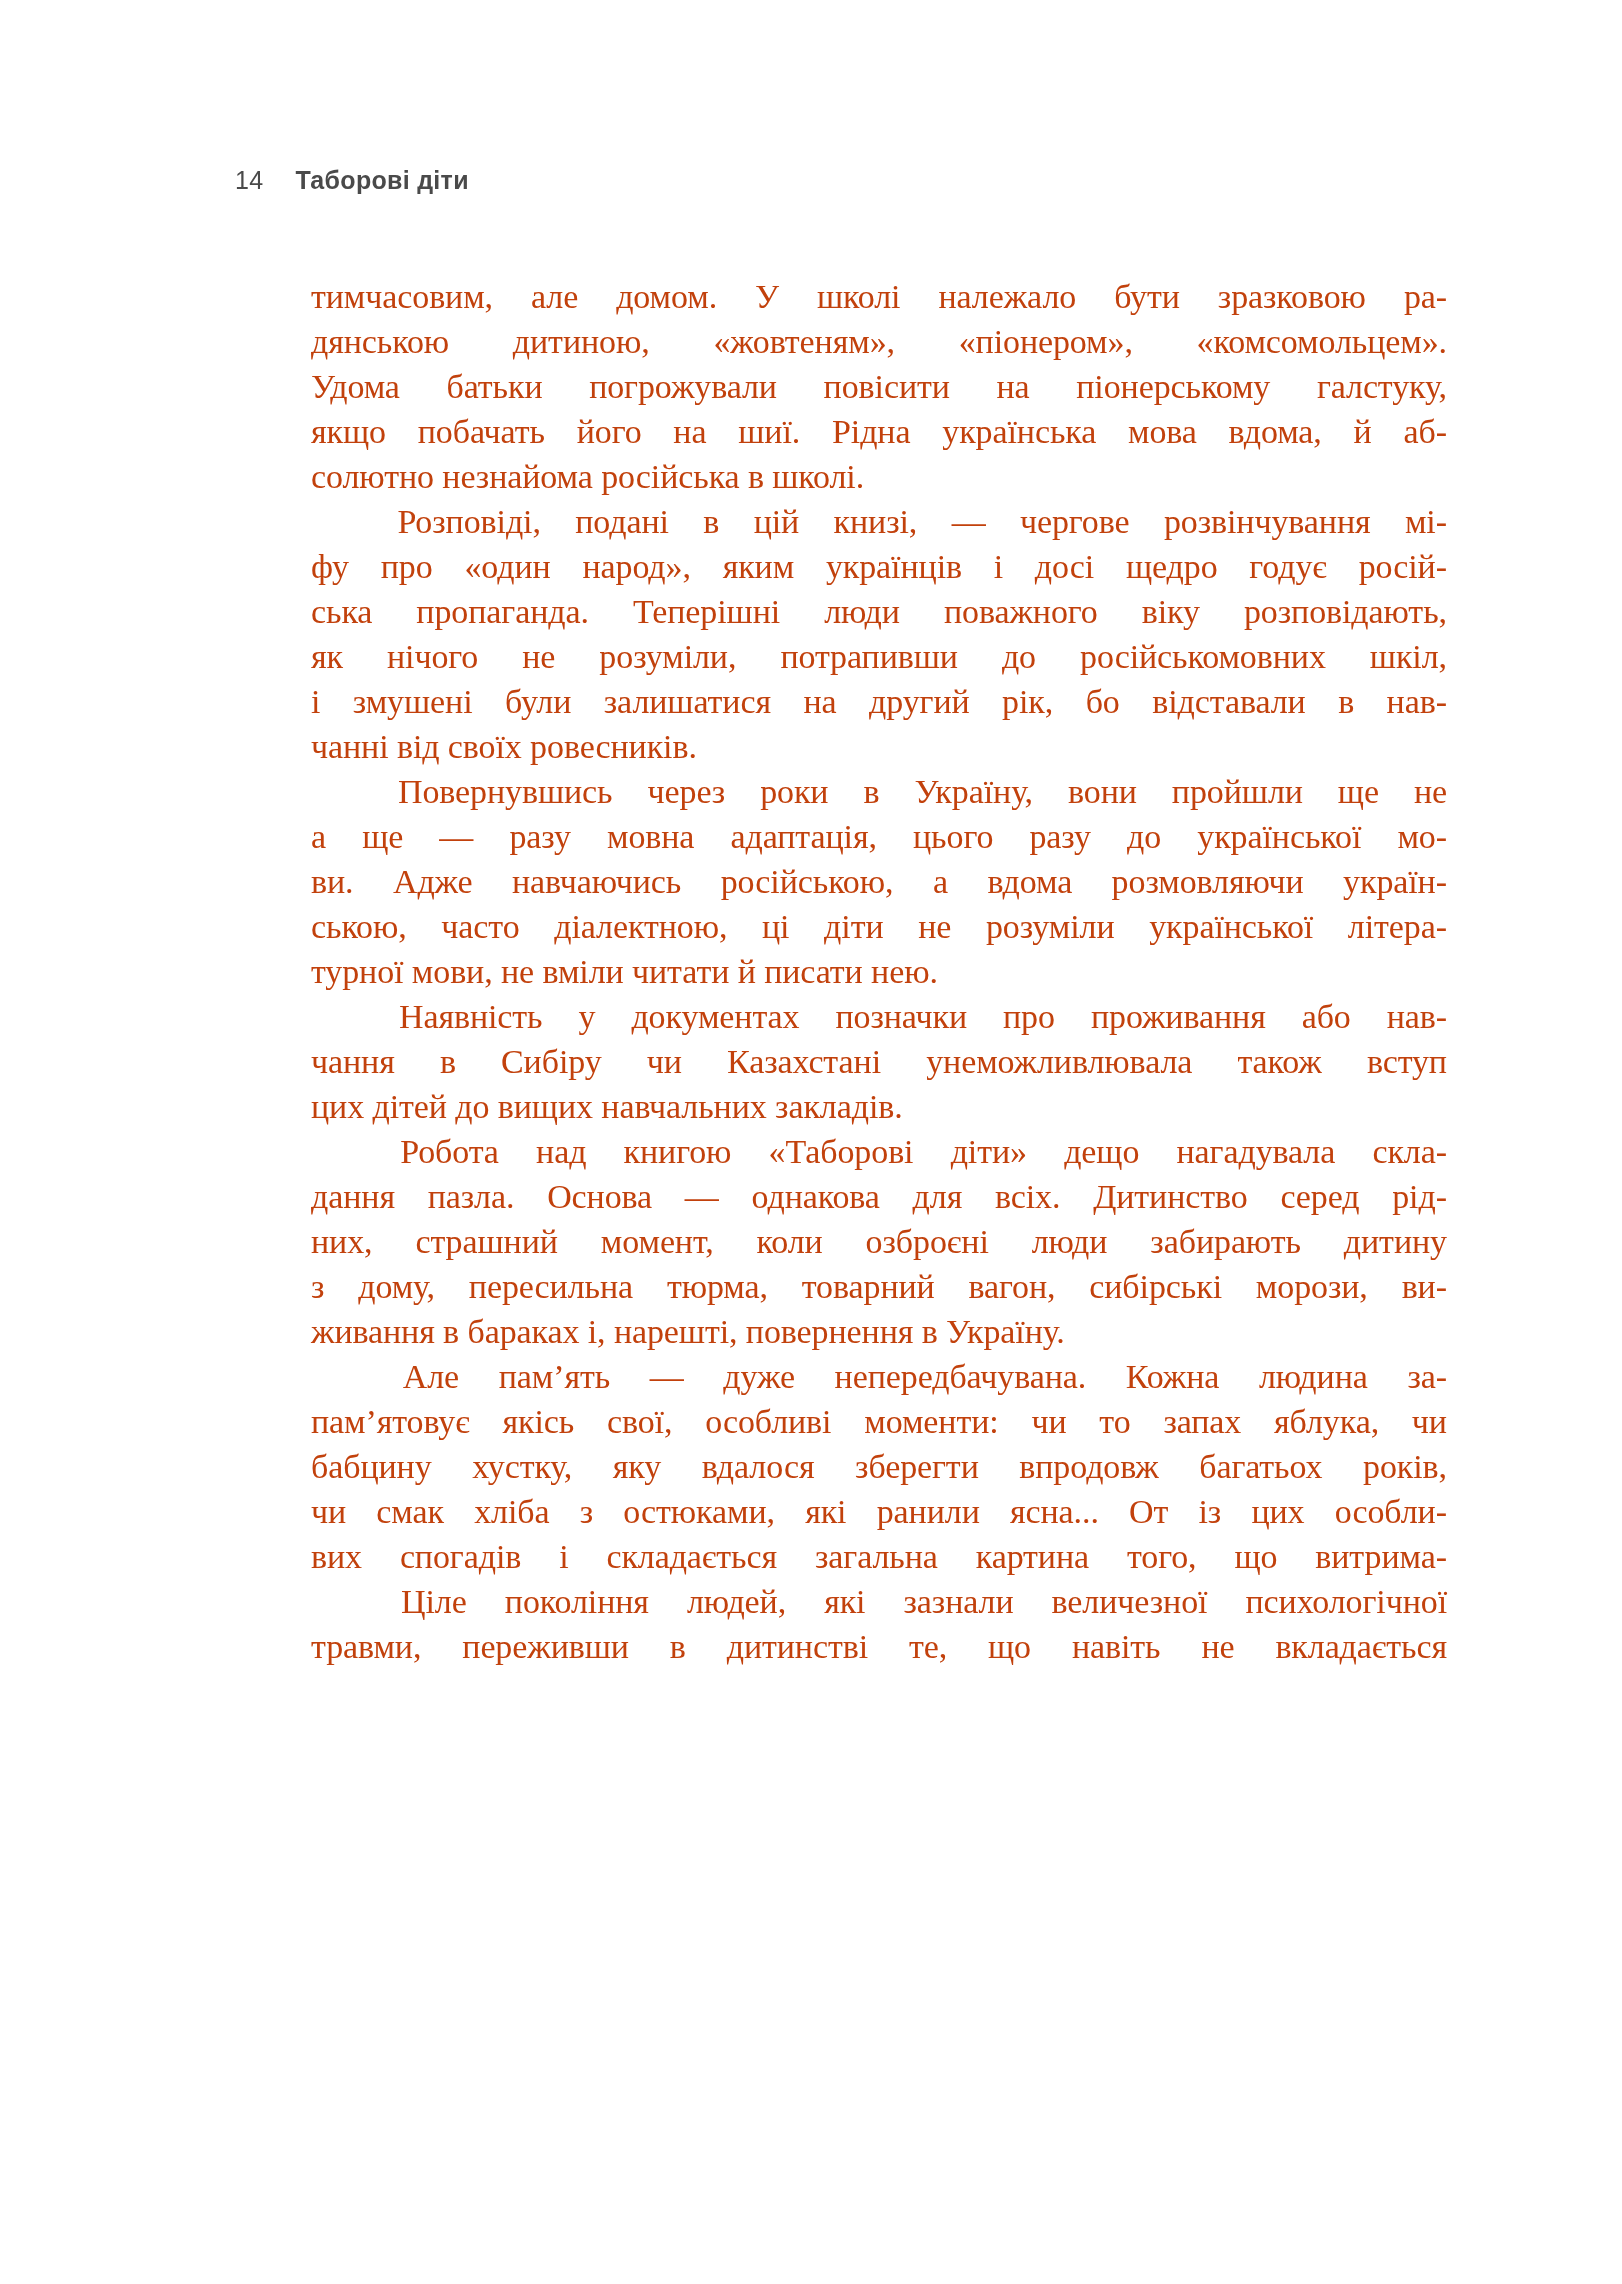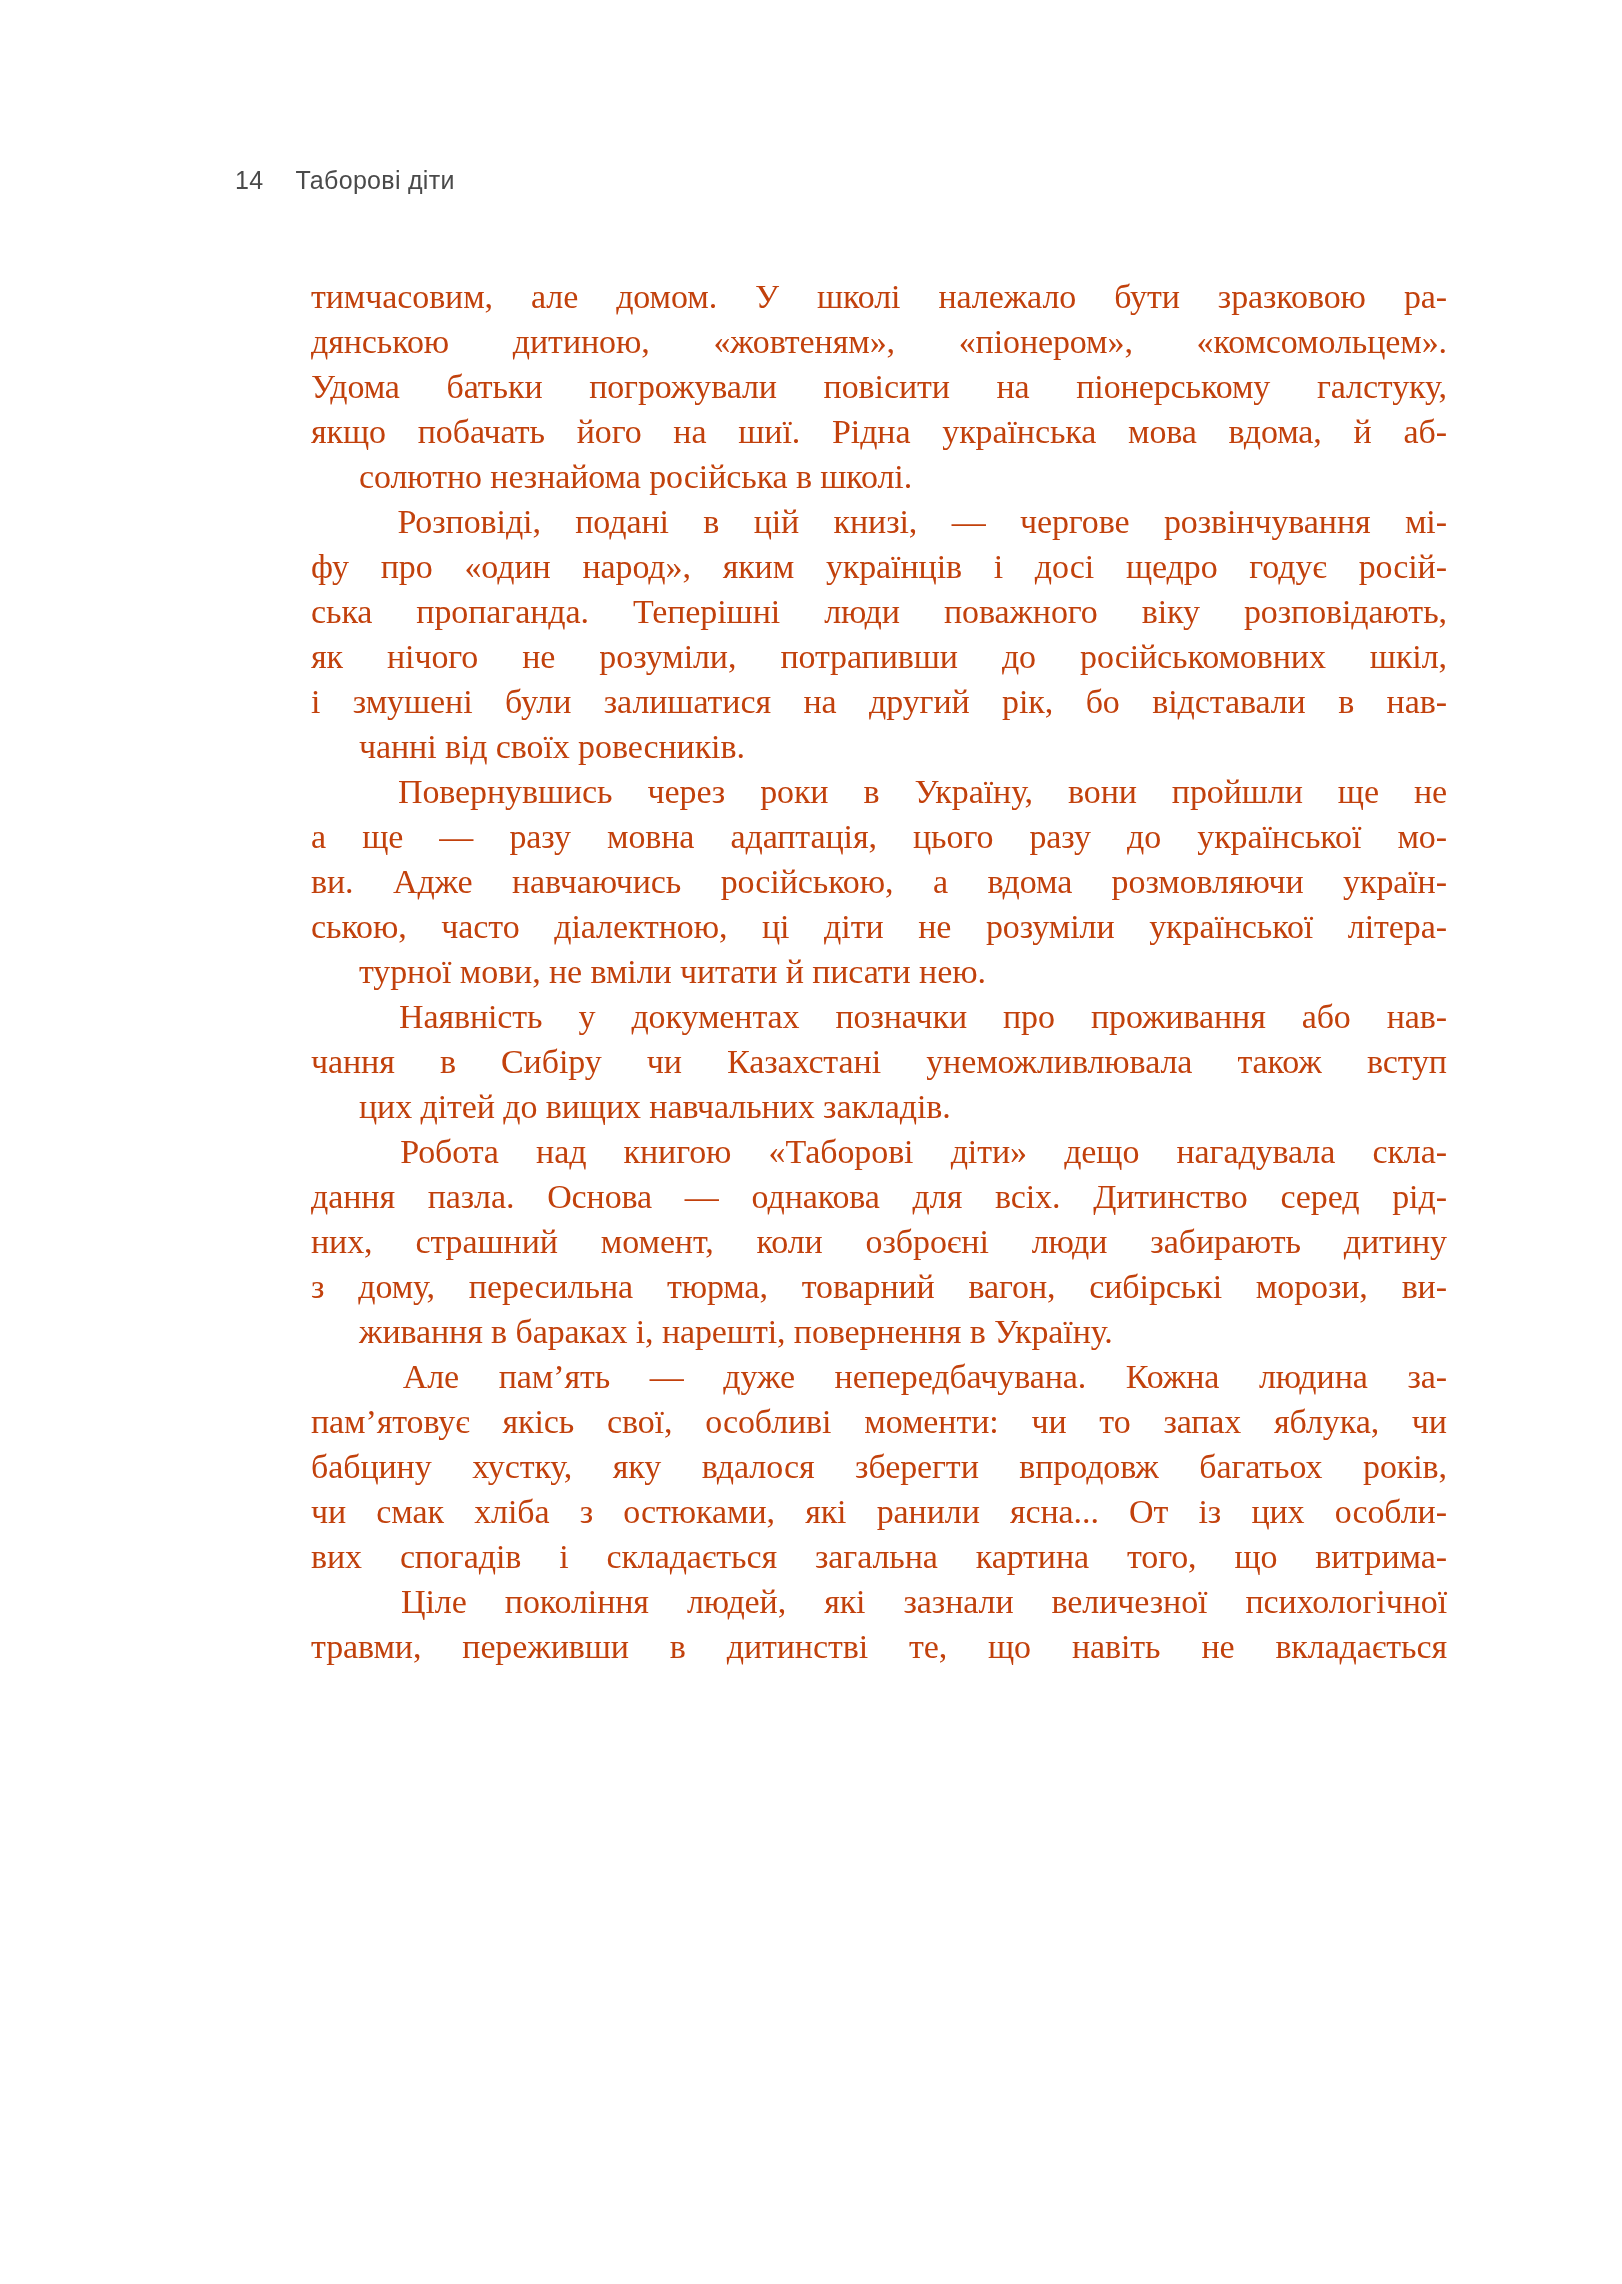--- a/index.html
+++ b/index.html
@@ -27,21 +27,21 @@
     font-size: 25px;
     color: #4a4a4a;
     letter-spacing: 0.3px;
     white-space: nowrap;
   }
   .running-head .folio {
     margin-right: 32px;
     font-weight: 400;
   }
   .running-head .title {
-    font-weight: 400;
+    font-weight: 700;
   }
 
   
   .textblock {
     position: absolute;
     left: 311px;
     top: 274px;
     width: 1136px;
   }
 
@@ -61,21 +61,21 @@
 
   
   .ln.j {
     display: flex;
     justify-content: space-between;
     white-space: normal;
   }
   .ln.j > span { display: inline-block; }
 
   
-  .ln.last { display: block; margin-left: 48px; }
+  .ln.last { display: block; }
 
   
   .ind { display: inline-block; width: 52px; }
 </style>
 </head>
 <body>
 
 <div class="page">
 
   <div class="running-head">

